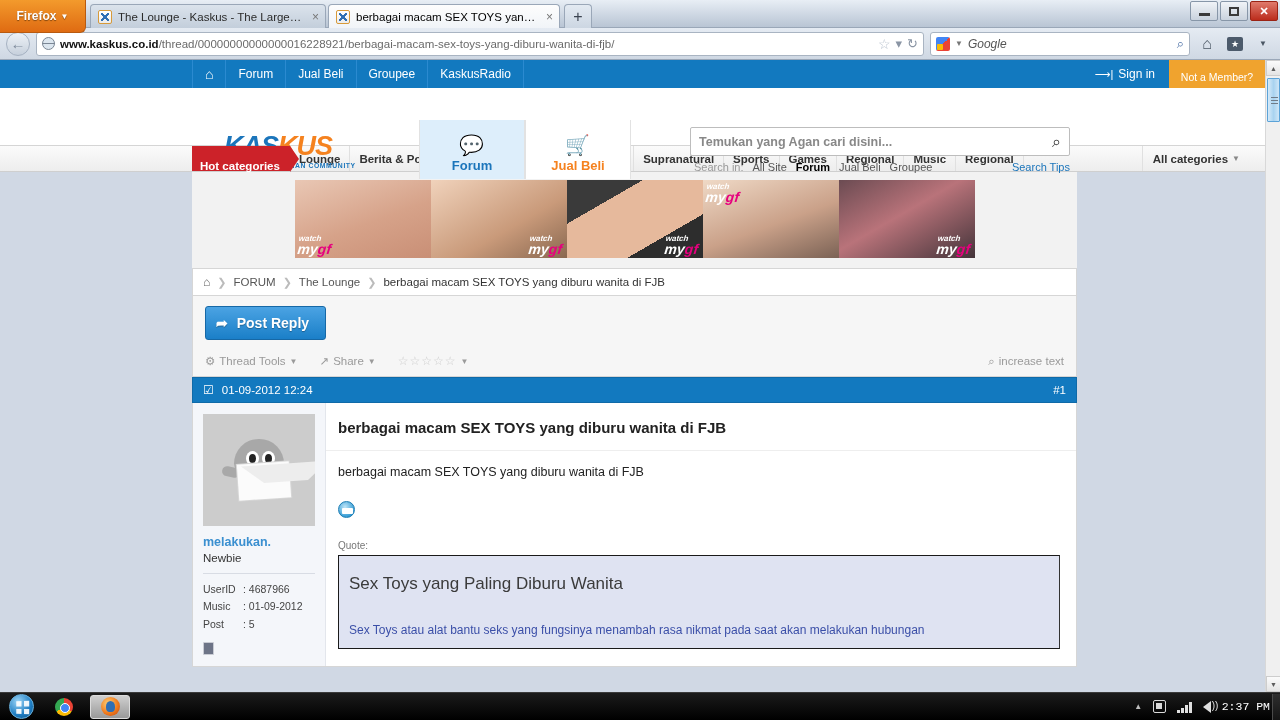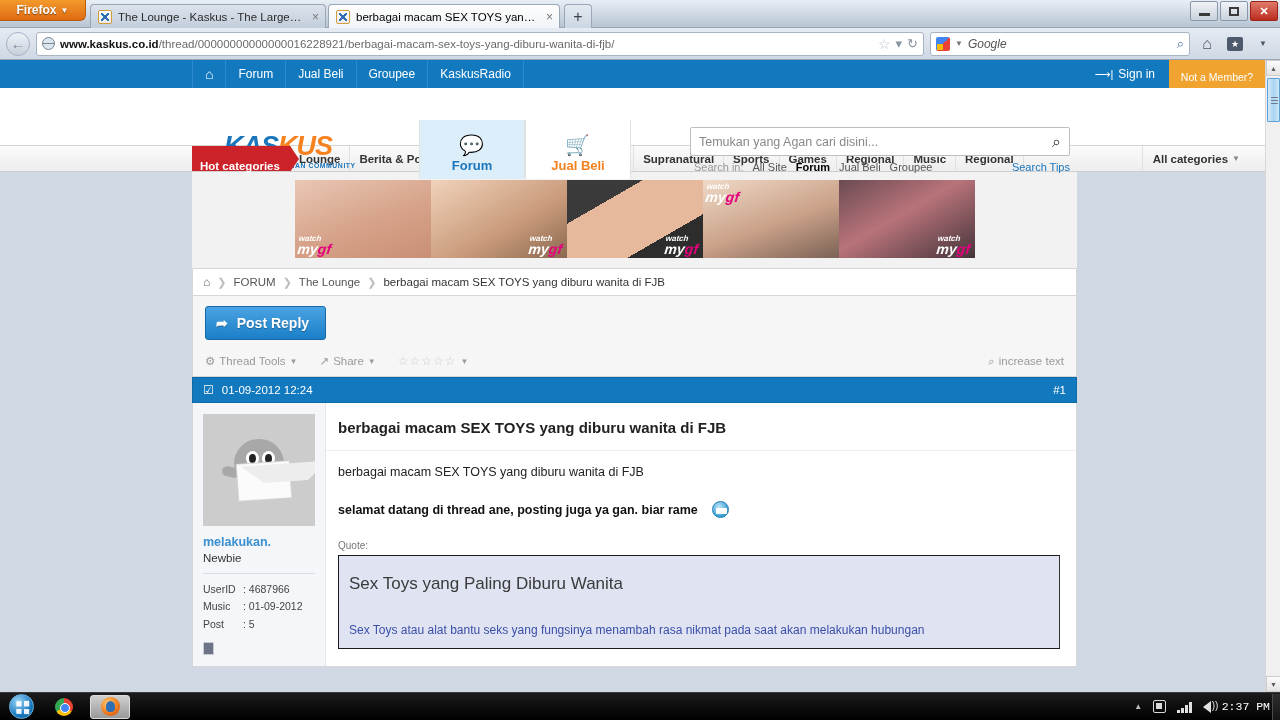--- a/index.html
+++ b/index.html
@@ -23,21 +23,21 @@
     background: #d3dbe6;
   }
 
   
   #tabstrip {
     position: relative; height: 28px;
     background: linear-gradient(#e8eef5, #cbd5e1 60%, #b9c5d4);
     border-bottom: 1px solid #9aa7b8;
   }
   #fx-button {
-    position: absolute; left: 0; top: 0; width: 86px; height: 21px;
+    position: absolute; left: 0; top: 0; width: 86px; height: 33px;
     background: linear-gradient(#f39a2c, #df6b12);
     border: 1px solid #b85a10; border-top: none; border-left: none;
     border-radius: 0 0 6px 0;
     color: #fff; font-size: 12px; font-weight: bold;
     display: flex; align-items: center; justify-content: center; gap: 4px;
     text-shadow: 0 1px 1px rgba(0,0,0,.45);
   }
   #fx-button .caret { font-size: 8px; }
 
   .tab {
@@ -224,21 +224,21 @@
   }
   #hdr-forum { left: 419px; background: #ddeefb; color: #1b75bb; }
   #hdr-jualbeli { left: 525px; background: #fff; color: #f5821f; }
   .hdr-tab .glyph { font-size: 20px; margin-bottom: 3px; line-height: 1; }
 
   #searchbox-wrap { position: absolute; left: 690px; top: 39px; width: 380px; }
   #ks-search {
     height: 29px; background: #fff; border: 1px solid #bdbdbd; border-radius: 2px;
     display: flex; align-items: center; padding: 0 8px;
   }
-  #ks-search .ph { flex: 1; font-size: 12.5px; color: #888; }
+  #ks-search .ph { flex: 1; font-size: 12.5px; color: #888; font-weight: bold; }
   #ks-search .mag { font-size: 16px; color: #333; }
   #search-in {
     display: flex; align-items: center; gap: 9px; font-size: 11px;
     color: #666; margin-top: 5px; padding-left: 4px;
   }
   #search-in .lbl { color: #999; }
   #search-in .opt { color: #555; }
   #search-in .opt.sel { color: #000; font-weight: bold; }
   #search-in .tips { margin-left: auto; color: #1b75bb; }
 
@@ -776,21 +776,20 @@
               <span class="v">: 5</span>
             </div>
             <div id="user-badge"></div>
           </div>
 
           <div id="post-right">
             <div id="post-title">berbagai macam SEX TOYS yang diburu wanita di FJB</div>
             <div id="post-content">
               <div id="post-line1">berbagai macam SEX TOYS yang diburu wanita di FJB</div>
               <div id="post-line2">
-                <span>selamat datang di thread ane, posting juga ya gan. biar rame</span>
                 <span id="emoticon"></span>
               </div>
               <div id="quote-label">Quote:</div>
               <div id="quote-box">
                 <div id="quote-title">Sex Toys yang Paling Diburu Wanita</div>
                 <div id="quote-text">Sex Toys atau alat bantu seks yang fungsinya menambah rasa nikmat pada saat akan melakukan hubungan</div>
               </div>
             </div>
           </div>
         </div>

